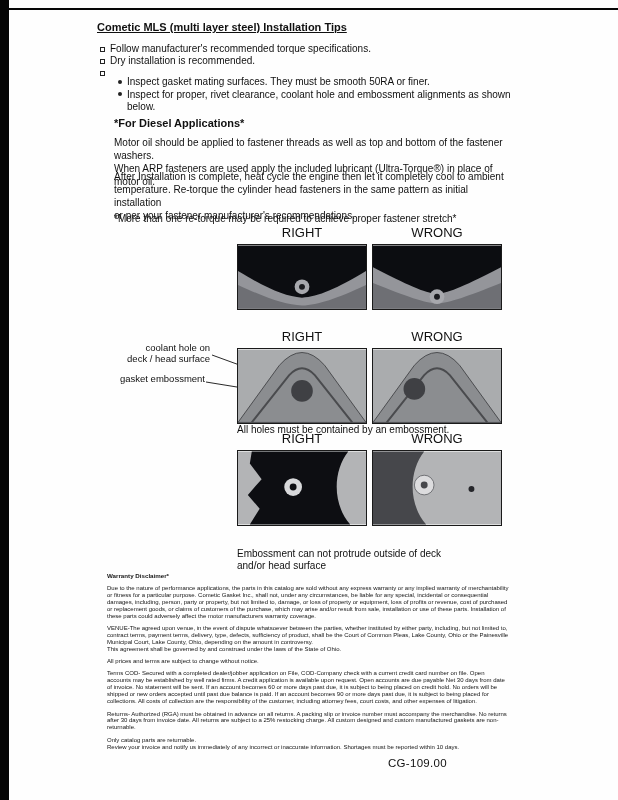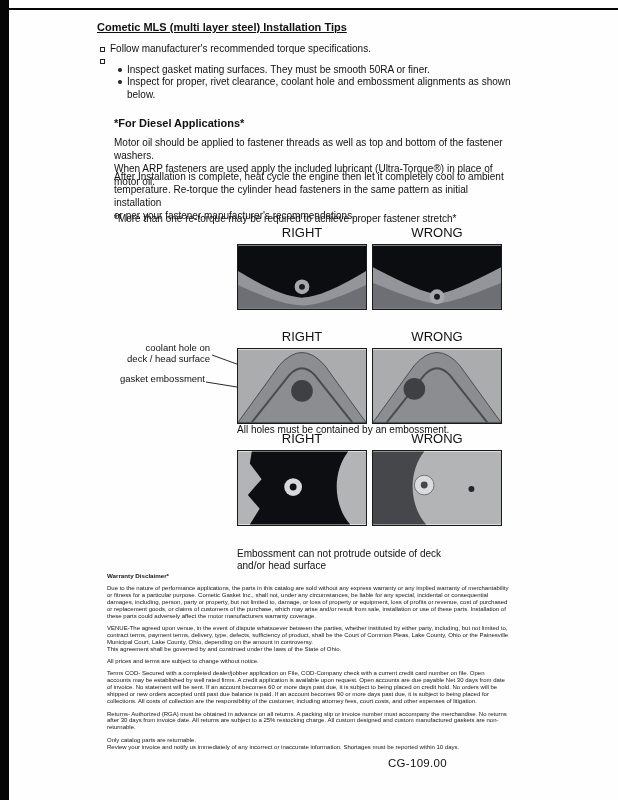--- a/index.html
+++ b/index.html
@@ -40,20 +40,24 @@
 <div class="page">
   <div class="leftbar"></div>
   <div class="toprule"></div>
 
   <div class="title">Cometic MLS (multi layer steel) Installation Tips</div>
 
   <div class="tips">
     <div class="tip">
         <span class="m1"></span>
         <span>Follow manufacturer's recommended torque specifications.</span>
+      </div>
+    <div class="tip">
+        <span class="m1"></span>
+        <span>Dry installation is recommended.</span>
       </div>
     <div class="tip">
         <span class="m1"></span>
       </div>
     <div class="tip sub">
         <span class="m2"></span>
         <span>Inspect gasket mating surfaces.  They must be smooth 50RA or finer.</span>
       </div>
     <div class="tip sub">
         <span class="m2"></span>

